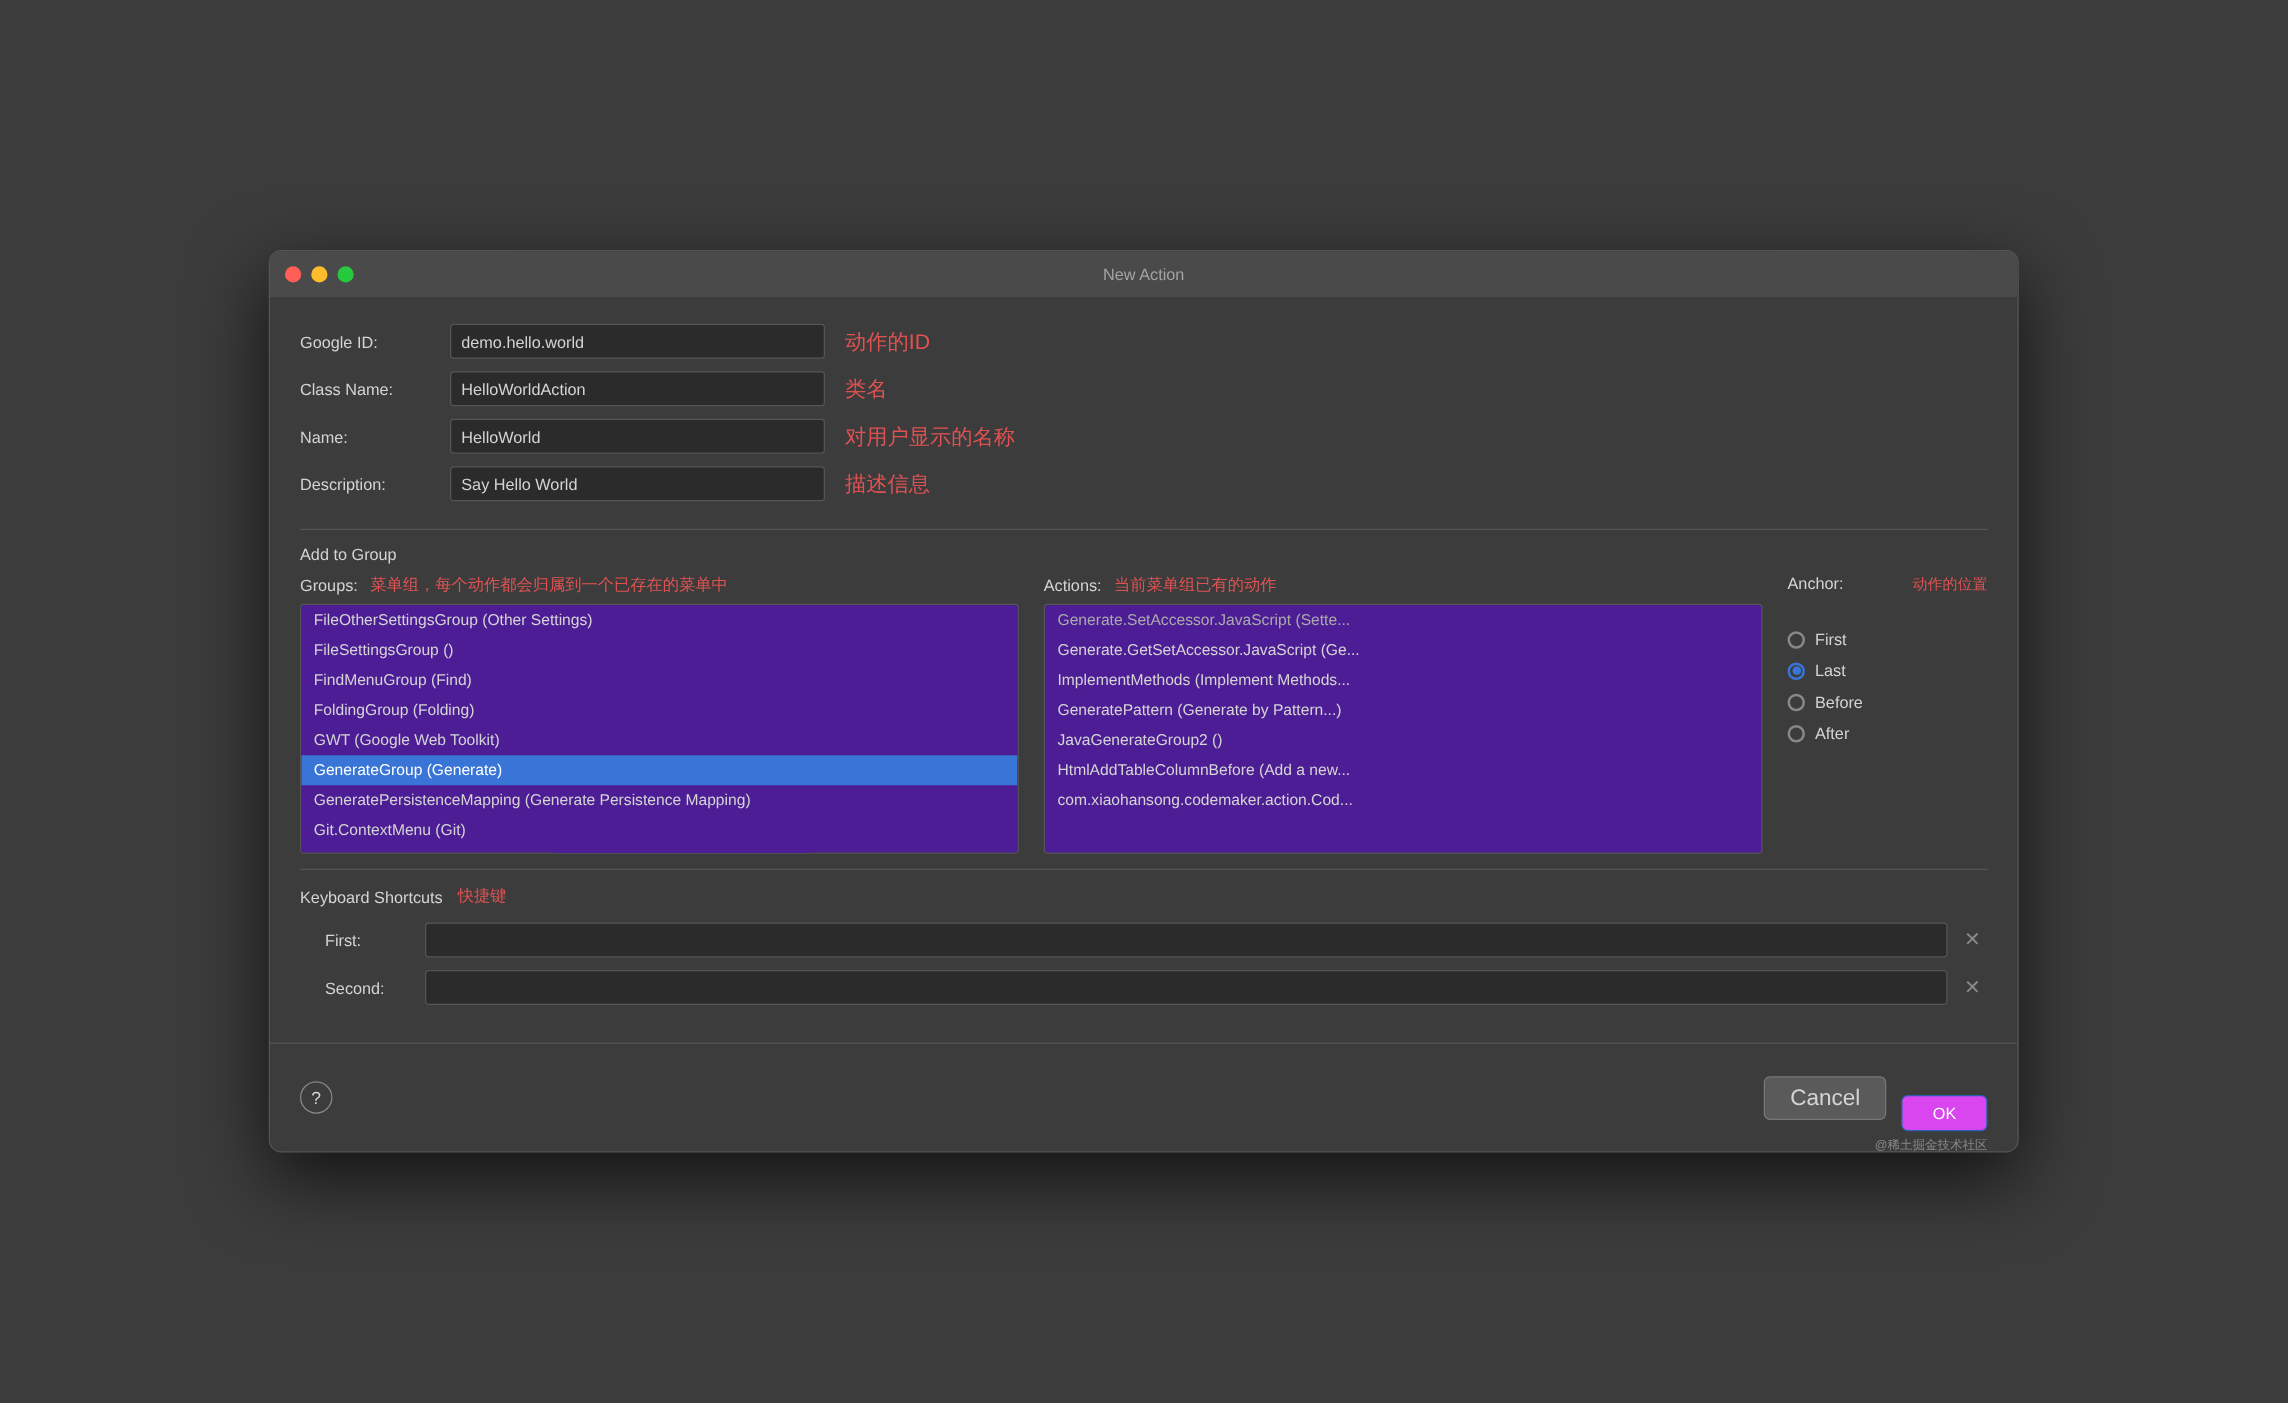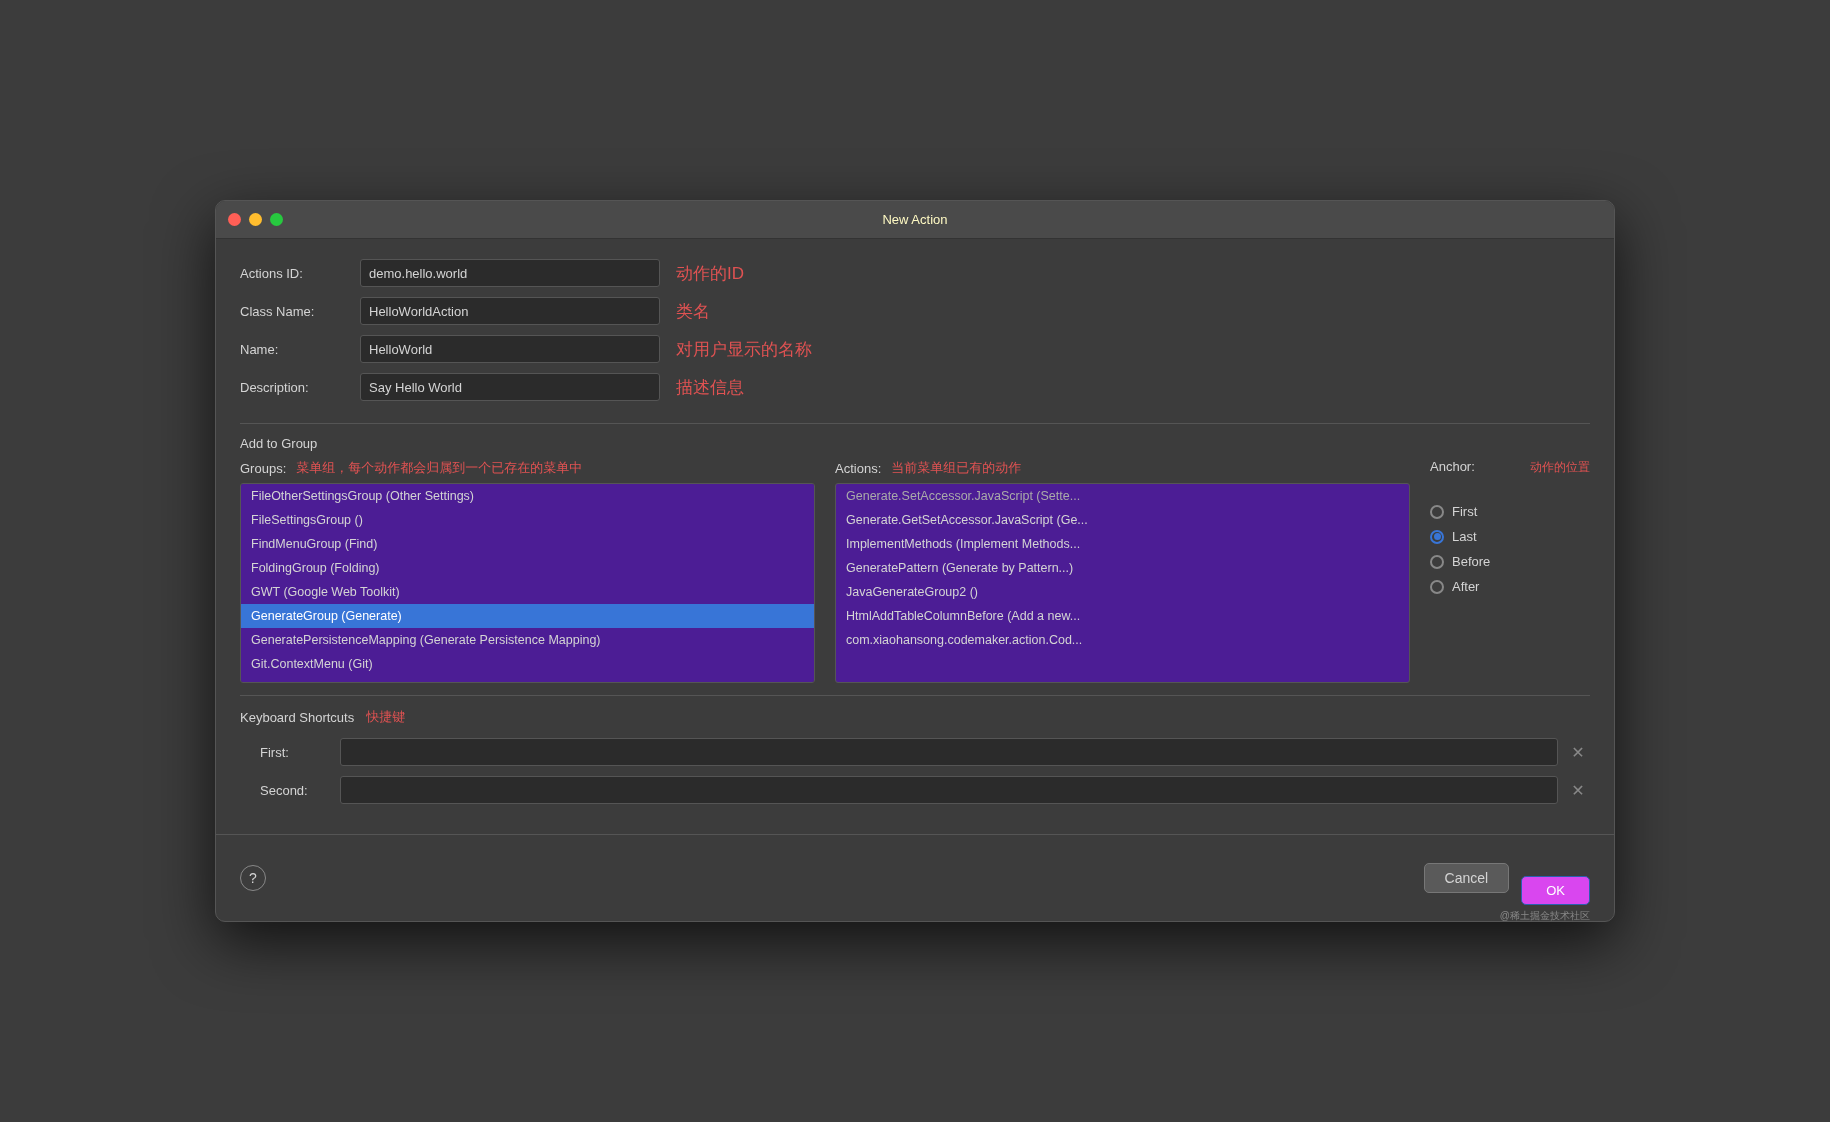--- a/index.html
+++ b/index.html
@@ -41,21 +41,21 @@
       height: 13px;
       border-radius: 50%;
       border: none;
       cursor: pointer;
     }
     .btn-close { background: #ff5f56; }
     .btn-minimize { background: #ffbd2e; }
     .btn-maximize { background: #27c93f; }
     .titlebar-title {
       font-size: 13px;
-      color: #fef9c3;
+      color: #a3a3a3;
       font-weight: 500;
     }
     .content {
       padding: 20px 24px;
     }
     .form-row {
       display: flex;
       align-items: center;
       margin-bottom: 10px;
     }
@@ -235,21 +235,21 @@
     .footer-right {
       display: flex;
       gap: 12px;
       align-items: center;
     }
     .btn-cancel {
       background: #5a5a5a;
       border: 1px solid #777;
       border-radius: 5px;
       color: #d4d4d4;
-      font-size: 14px;
+      font-size: 18px;
       padding: 6px 20px;
       cursor: pointer;
     }
     .btn-ok {
       background: #d946ef;
       border: 1px solid #2960b0;
       border-radius: 5px;
       color: #ffffff;
       font-size: 13px;
       padding: 6px 24px;
@@ -280,21 +280,21 @@
       <button class="btn-traffic btn-maximize"></button>
     </div>
     <span class="titlebar-title">New Action</span>
   </div>
 
   <div class="content">
 
     <div class="top-section">
 
       <div class="form-row">
-        <label class="form-label">Actions ID:</label>
+        <label class="form-label">Google ID:</label>
         <div class="form-input-wrap">
           <input class="form-input" style="flex: 0 0 300px;" type="text" value="demo.hello.world">
           <span class="annotation">动作的ID</span>
         </div>
       </div>
 
       <div class="form-row">
         <label class="form-label">Class Name:</label>
         <div class="form-input-wrap">
           <input class="form-input" style="flex: 0 0 300px;" type="text" value="HelloWorldAction">

